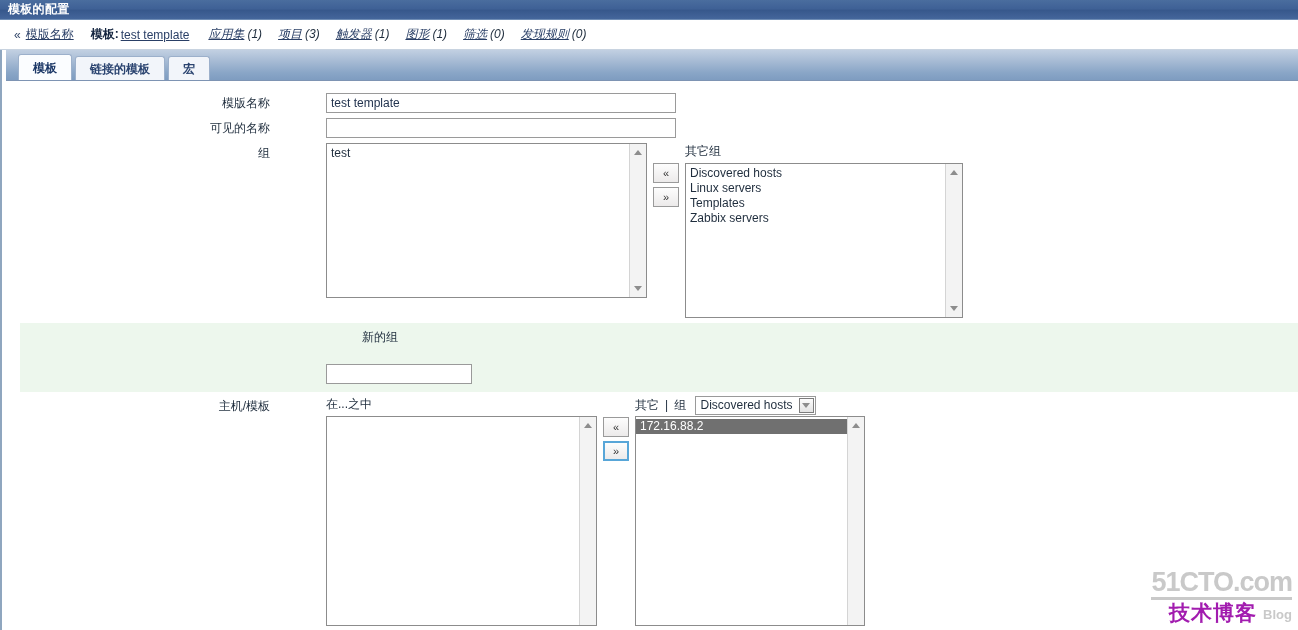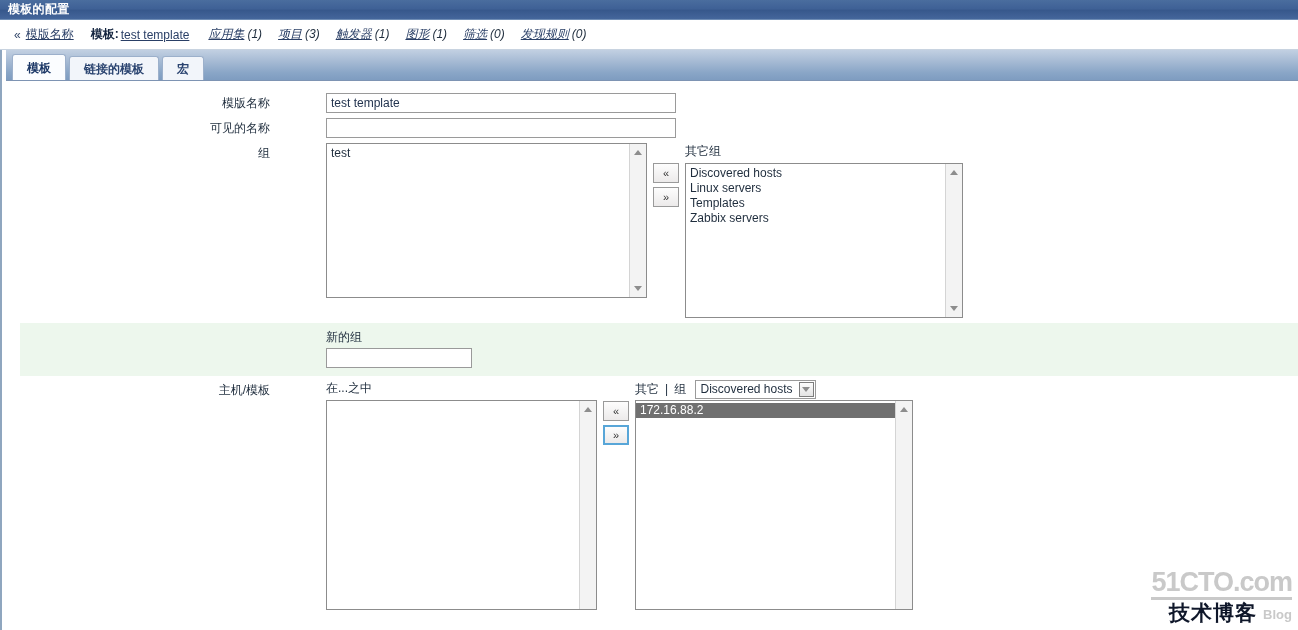--- a/index.html
+++ b/index.html
@@ -82,21 +82,21 @@
   }
 
   
   .tabstrip {
     height: 31px;
     margin-left: 4px;
     background: linear-gradient(to bottom, #c2d0e2 0%, #a8bcd5 35%, #8aa6c7 75%, #7e9cc0 100%);
     border-bottom: 1px solid #7e94b3;
     display: flex;
     align-items: flex-end;
-    padding-left: 6px;
+    padding-left: 12px;
     box-sizing: border-box;
   }
   .tab {
     height: 24px;
     line-height: 24px;
     padding: 0 14px;
     margin-right: 3px;
     font-size: 12px;
     font-weight: bold;
     color: #2b4470;
@@ -303,21 +303,21 @@
   .wm-bot {
     display: flex;
     align-items: flex-end;
     justify-content: flex-end;
     gap: 6px;
     margin-top: 2px;
   }
   .wm-cn {
     font-size: 21px;
     font-weight: bold;
-    color: #0f172a;
+    color: #a21caf;
     line-height: 22px;
     letter-spacing: 1px;
   }
   .wm-blog {
     font-size: 13px;
     font-weight: bold;
     color: #c9c9c9;
     line-height: 18px;
   }
 </style>
@@ -420,21 +420,21 @@
                   <span class="tri dn"></span>
                 </div>
             </div>
           </div>
         </div>
 
       </div>
     </div>
 
     <div class="greenband">
-      <div class="row" style="margin-bottom:2px;">
+      <div class="row" style="margin-bottom:18px;padding-left:36px;">
         <div class="lbl"></div>
         <div class="field">新的组</div>
       </div>
       <div class="row" style="margin-bottom:0;">
         <div class="lbl"></div>
         <div class="field">
           <input class="txtinput" style="width: 146px;" type="text" value="">
         </div>
       </div>
     </div>
@@ -463,21 +463,21 @@
         <div>
           <div class="col-head">
             <span class="inline-lbl">其它</span><span class="inline-lbl">|</span><span class="inline-lbl">组</span>
             <span class="selwrap">
               <span class="selval">Discovered hosts</span>
               <span class="selarrow">
                   <span class="tri dn"></span>
                 </span>
             </span>
           </div>
-          <div class="listbox" style="width:278px;height:210px;">
+          <div class="listbox" style="width:230px;height:210px;">
             <ul class="opts">
               <li class="opt selected">172.16.88.2</li>
             </ul>
             <div class="sb">
               <div class="arw up">
                   <span class="tri up"></span>
                 </div>
             </div>
           </div>
         </div>

